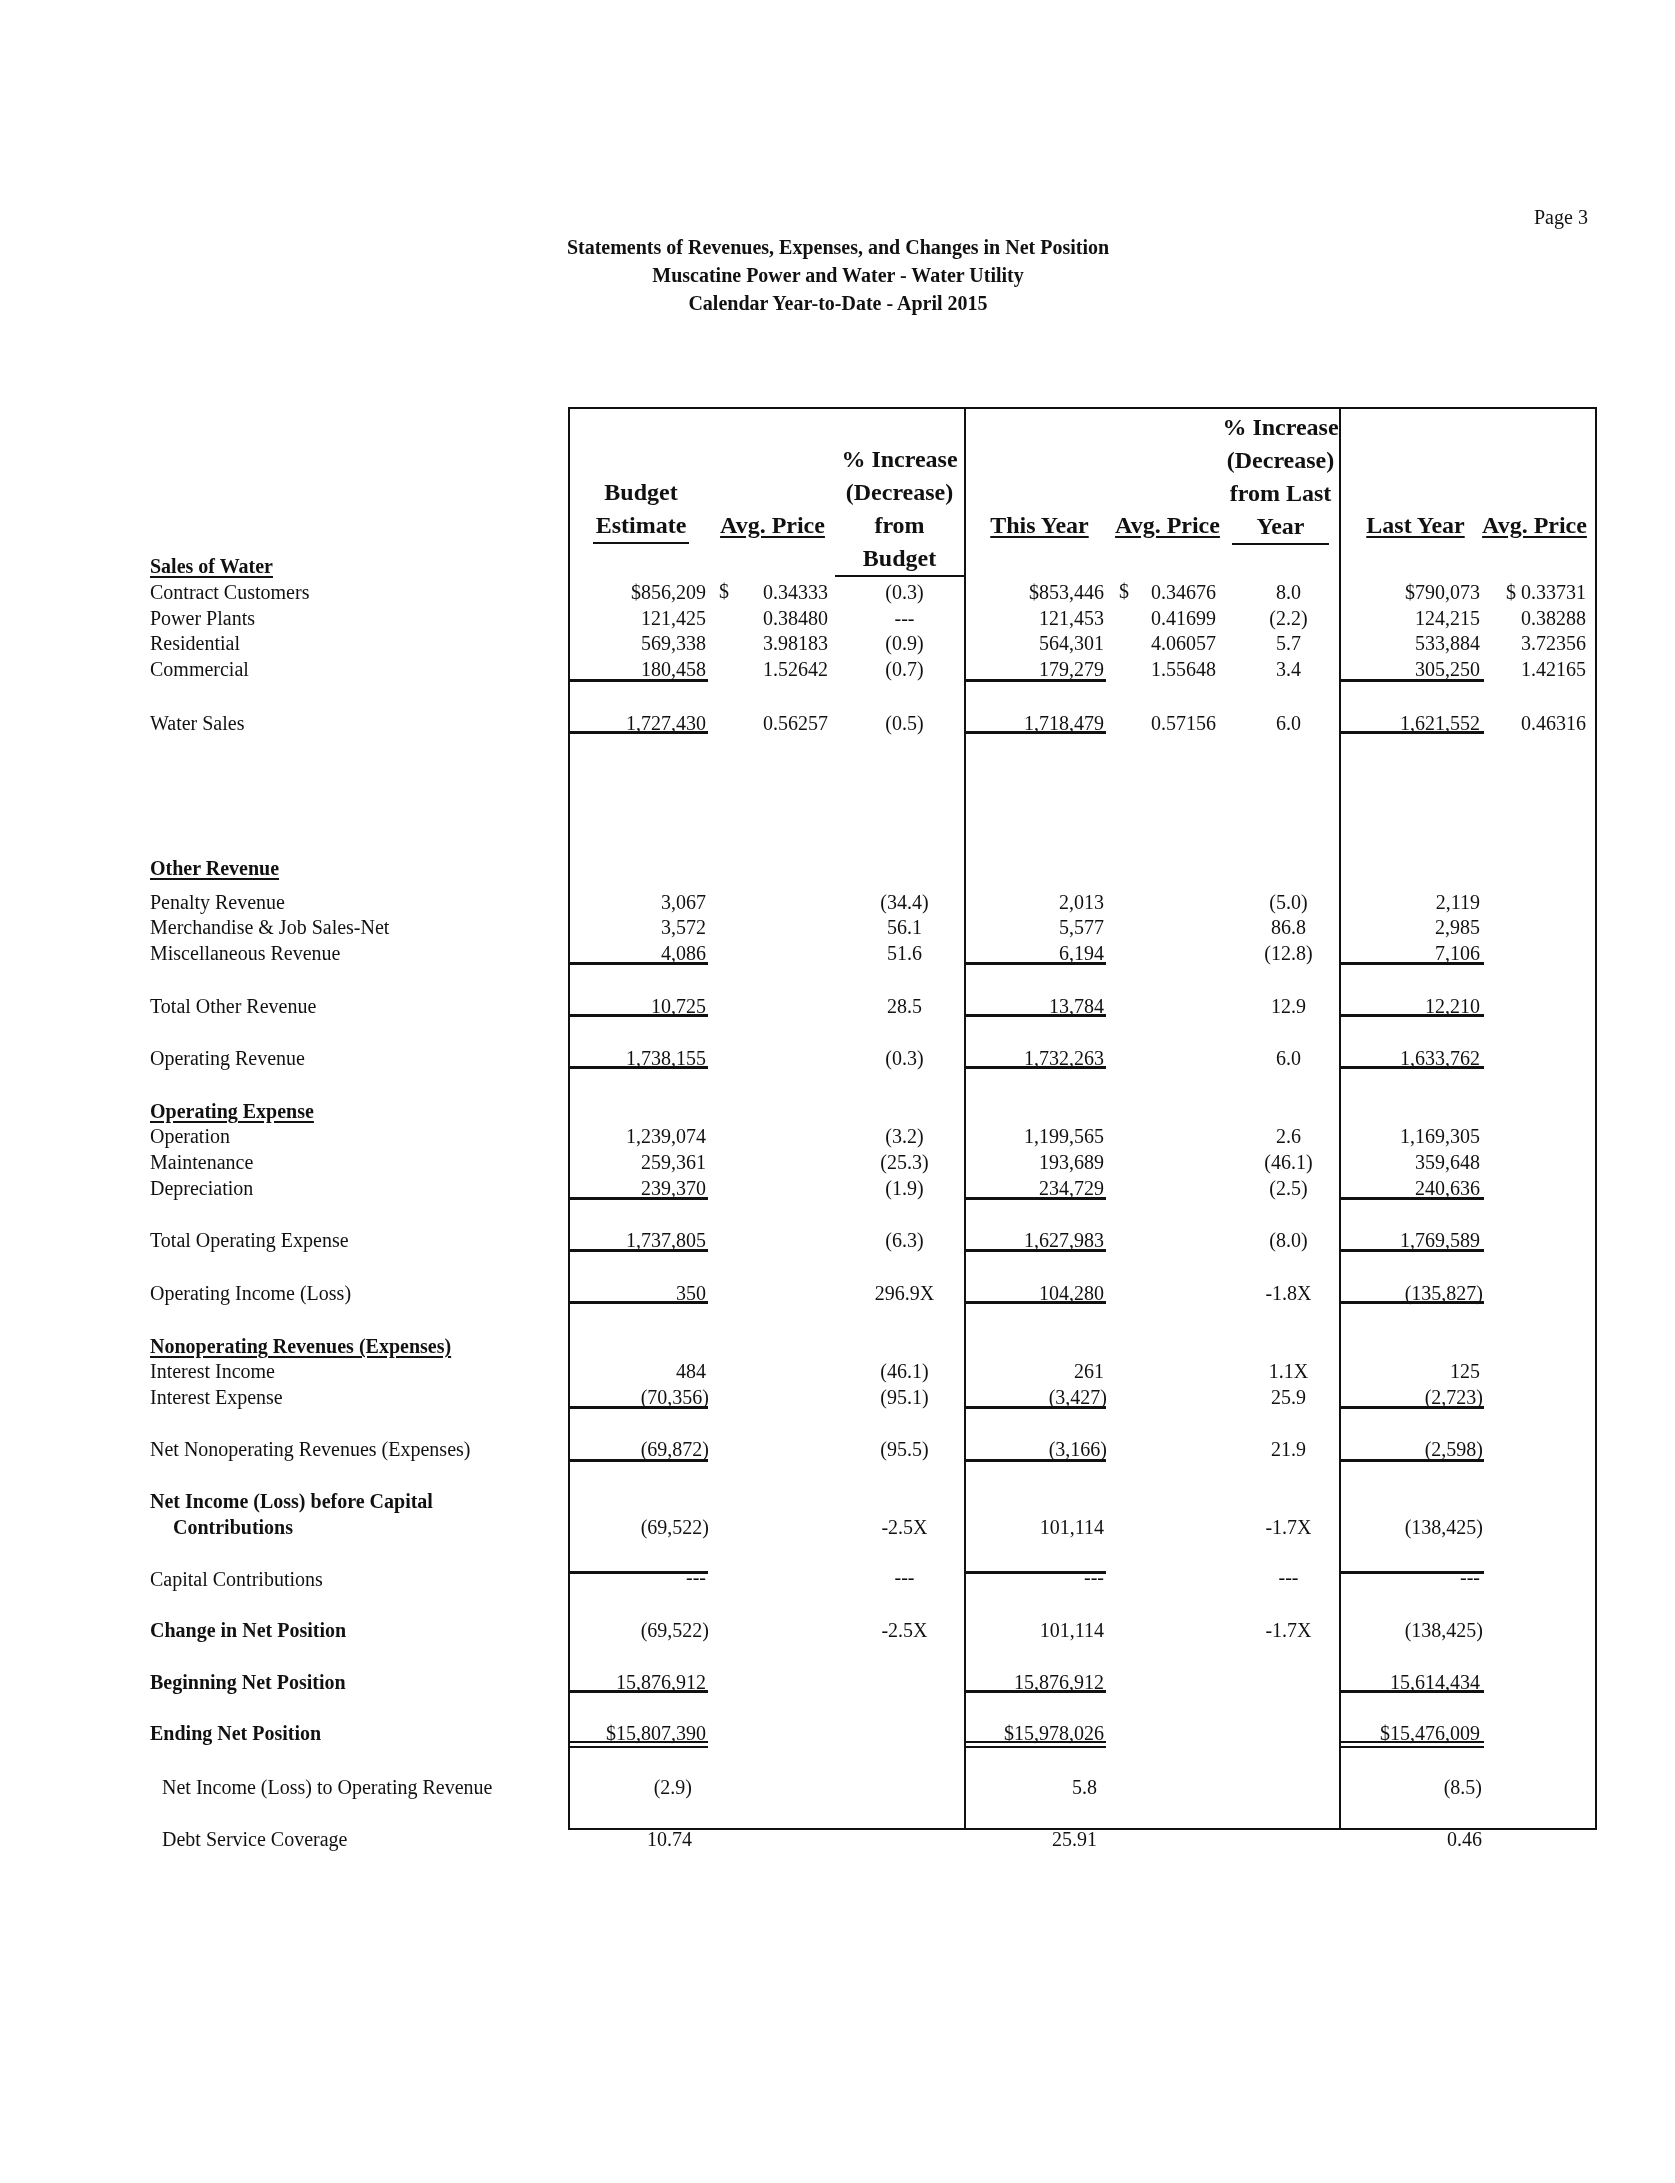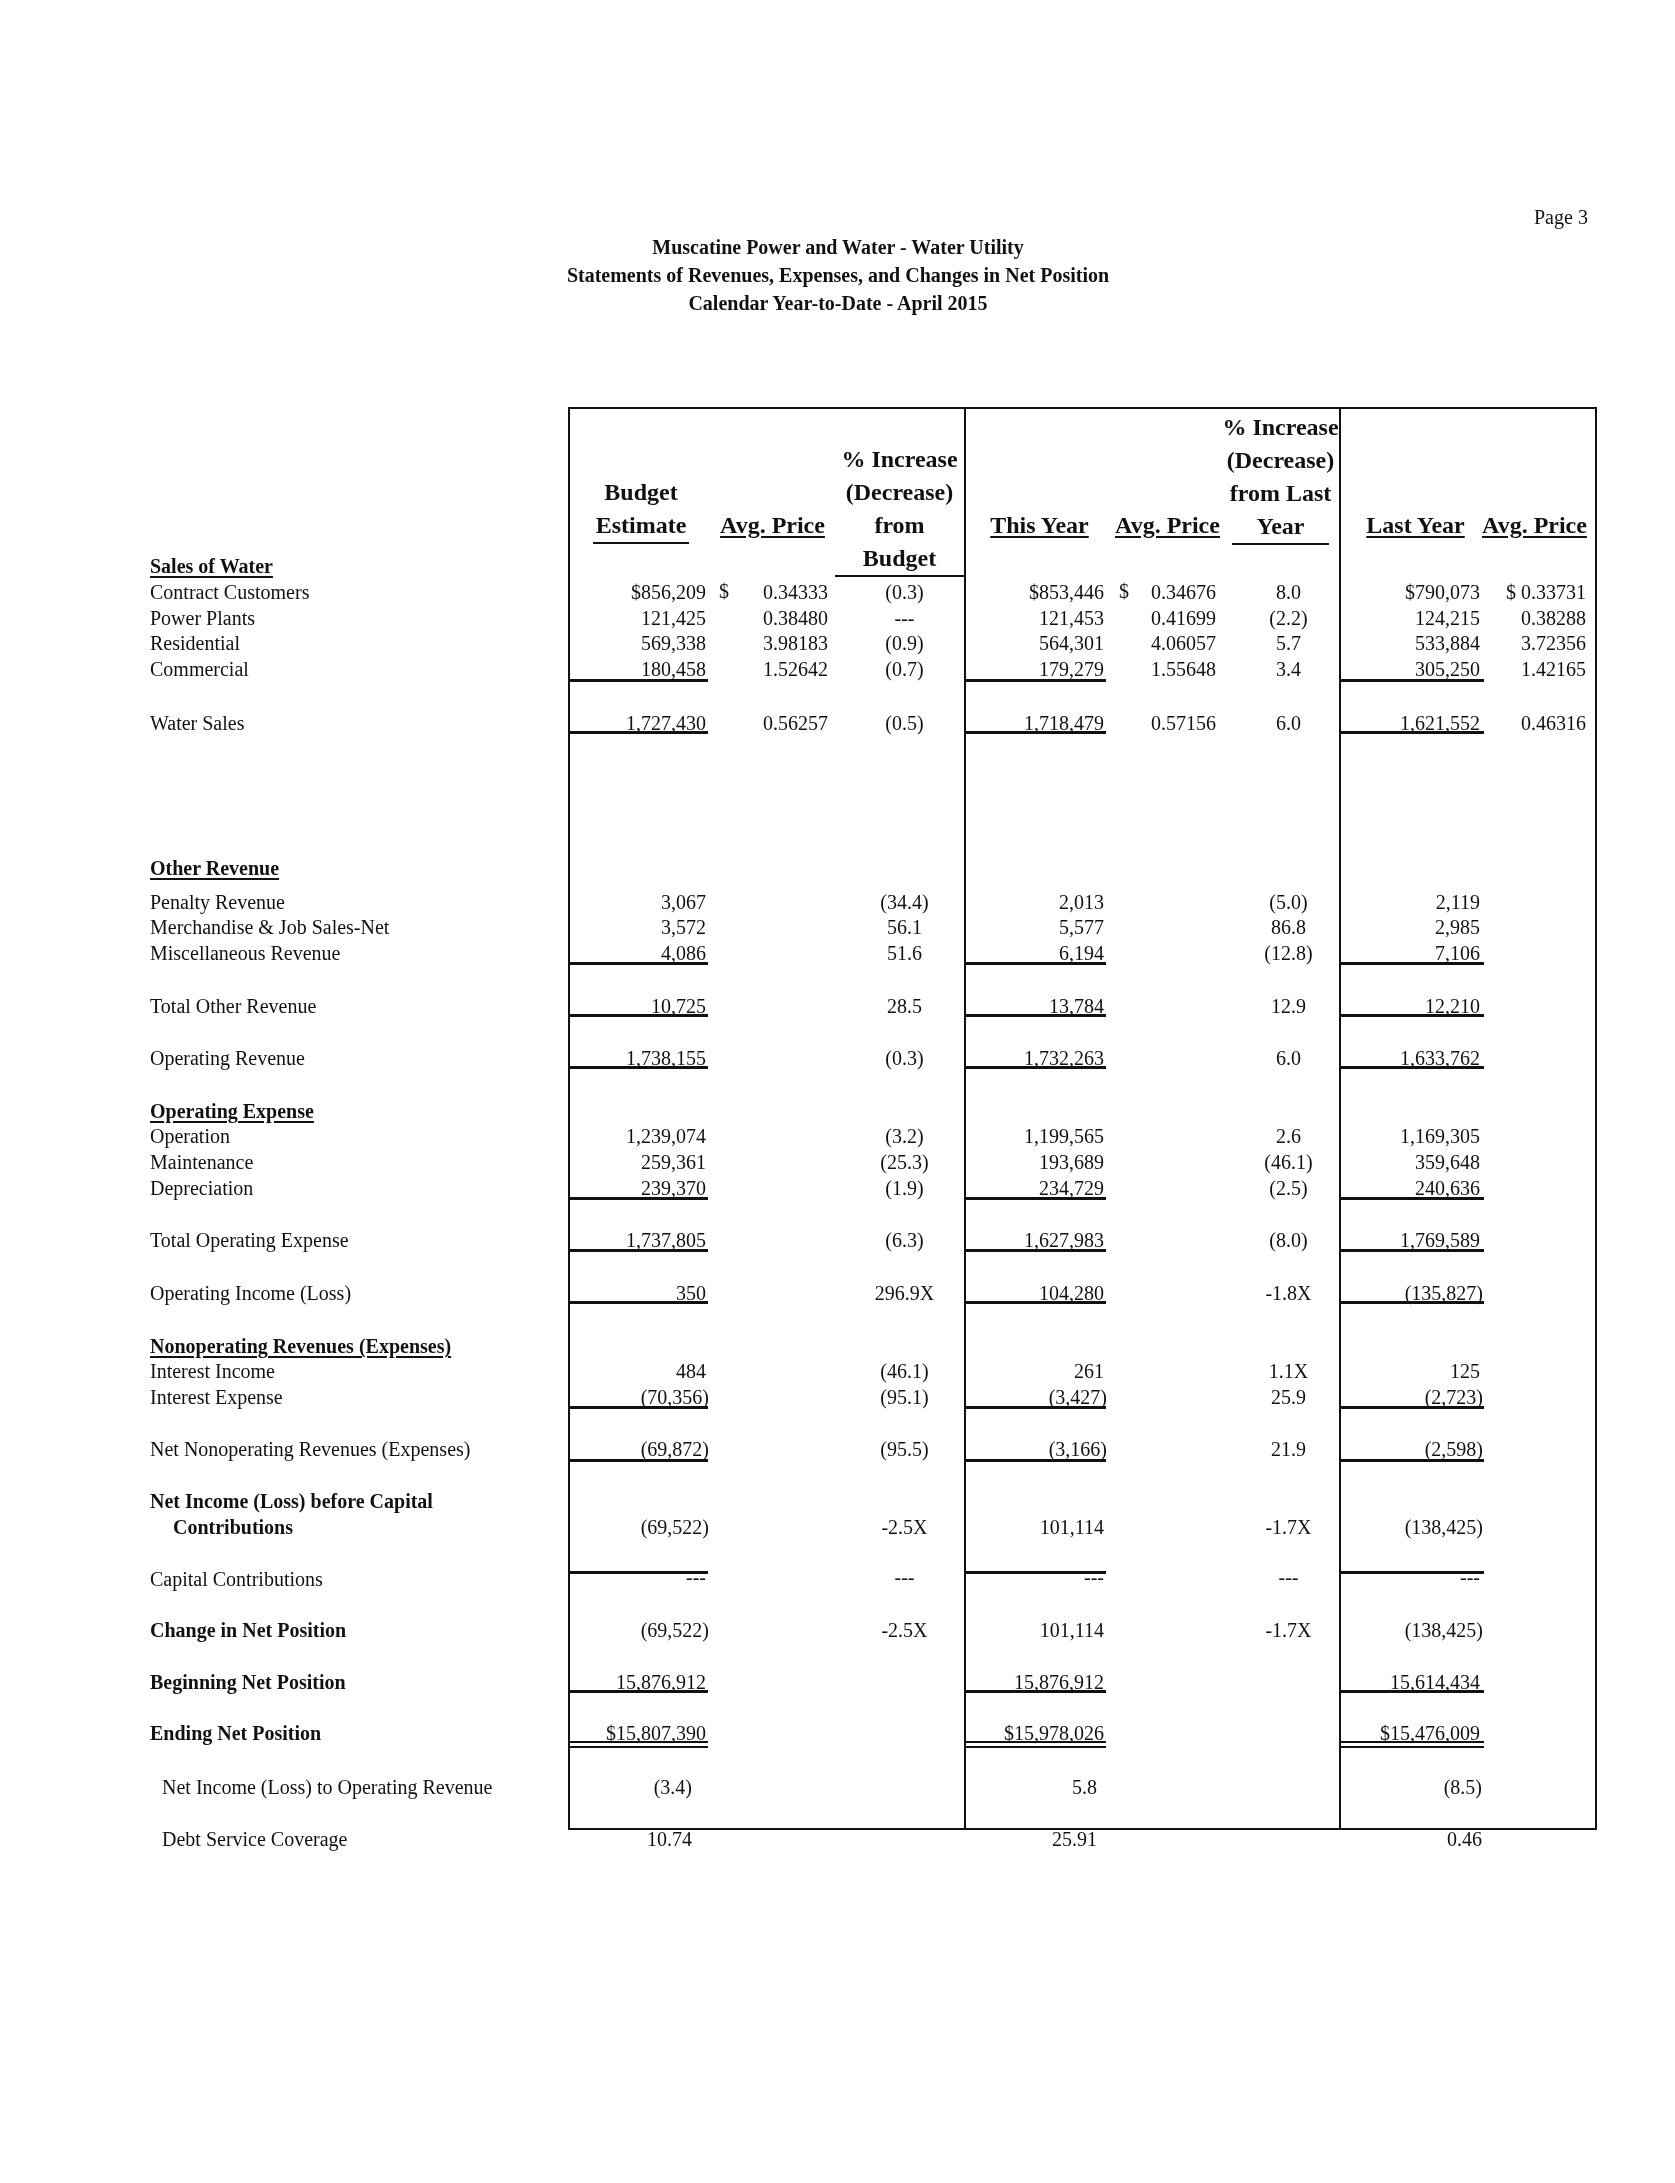--- a/index.html
+++ b/index.html
@@ -21,22 +21,22 @@
   .ctr { position:absolute; text-align:center; font-size:20px; }
   .uline { position:absolute; height:2.5px; background:#111; }
   .dline { position:absolute; height:7px; border-top:2.5px solid #111; border-bottom:2.5px solid #111; box-sizing:border-box; }
 </style>
 </head>
 <body>
 
 <div class="abs" style="left:1534px; top:207px; font-size:20px;">Page 3</div>
 
 <div class="title-block">
+  <div class="title-line">Statements of Revenues, Expenses, and Changes in Net Position</div>
   <div class="title-line">Muscatine Power and Water - Water Utility</div>
-  <div class="title-line">Statements of Revenues, Expenses, and Changes in Net Position</div>
   <div class="title-line">Calendar Year-to-Date - April 2015</div>
 </div>
 
 <div class="table-box"></div>
 <div class="vdiv" style="left:964px;"></div>
 <div class="vdiv" style="left:1339px;"></div>
 
 <div class="colhdr" style="left:574px; top:476px; width:134px;">
   <div>Budget</div>
   <div class="rule">Estimate</div>
@@ -328,21 +328,21 @@
   <div class="num" style="top:1722px; right:970px;">$15,807,390</div>
   <div class="num" style="top:1722px; right:572px;">$15,978,026</div>
   <div class="num" style="top:1722px; right:196px;">$15,476,009</div>
 </div>
 <div class="dline" style="top:1741px; left:569px; width:139px;"></div>
 <div class="dline" style="top:1741px; left:965px; width:141px;"></div>
 <div class="dline" style="top:1741px; left:1340px; width:144px;"></div>
 
 <div>
   <div class="lbl" style="top:1776px; left:162px;">Net Income (Loss) to Operating Revenue</div>
-  <div class="num" style="top:1776px; right:984px;">(3.4)</div>
+  <div class="num" style="top:1776px; right:984px;">(2.9)</div>
   <div class="num" style="top:1776px; right:579px;">5.8</div>
   <div class="num" style="top:1776px; right:194px;">(8.5)</div>
 </div>
 <div>
   <div class="lbl" style="top:1828px; left:162px; top:1828px;">Debt Service Coverage</div>
   <div class="num" style="top:1828px; right:984px;">10.74</div>
   <div class="num" style="top:1828px; right:579px;">25.91</div>
   <div class="num" style="top:1828px; right:194px;">0.46</div>
 </div>
 

